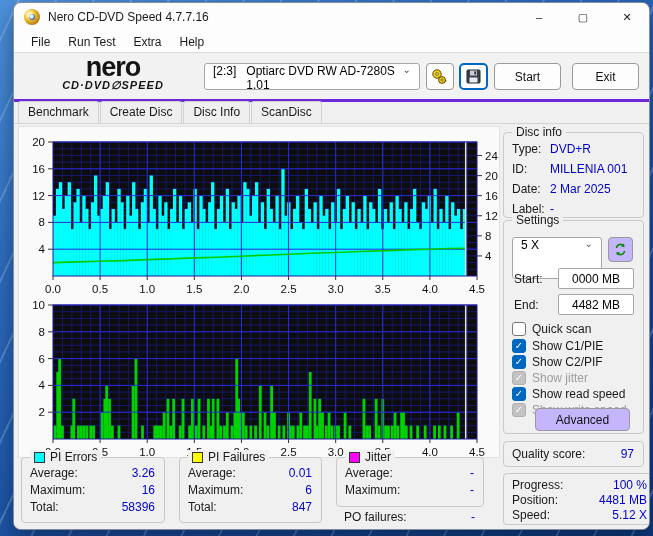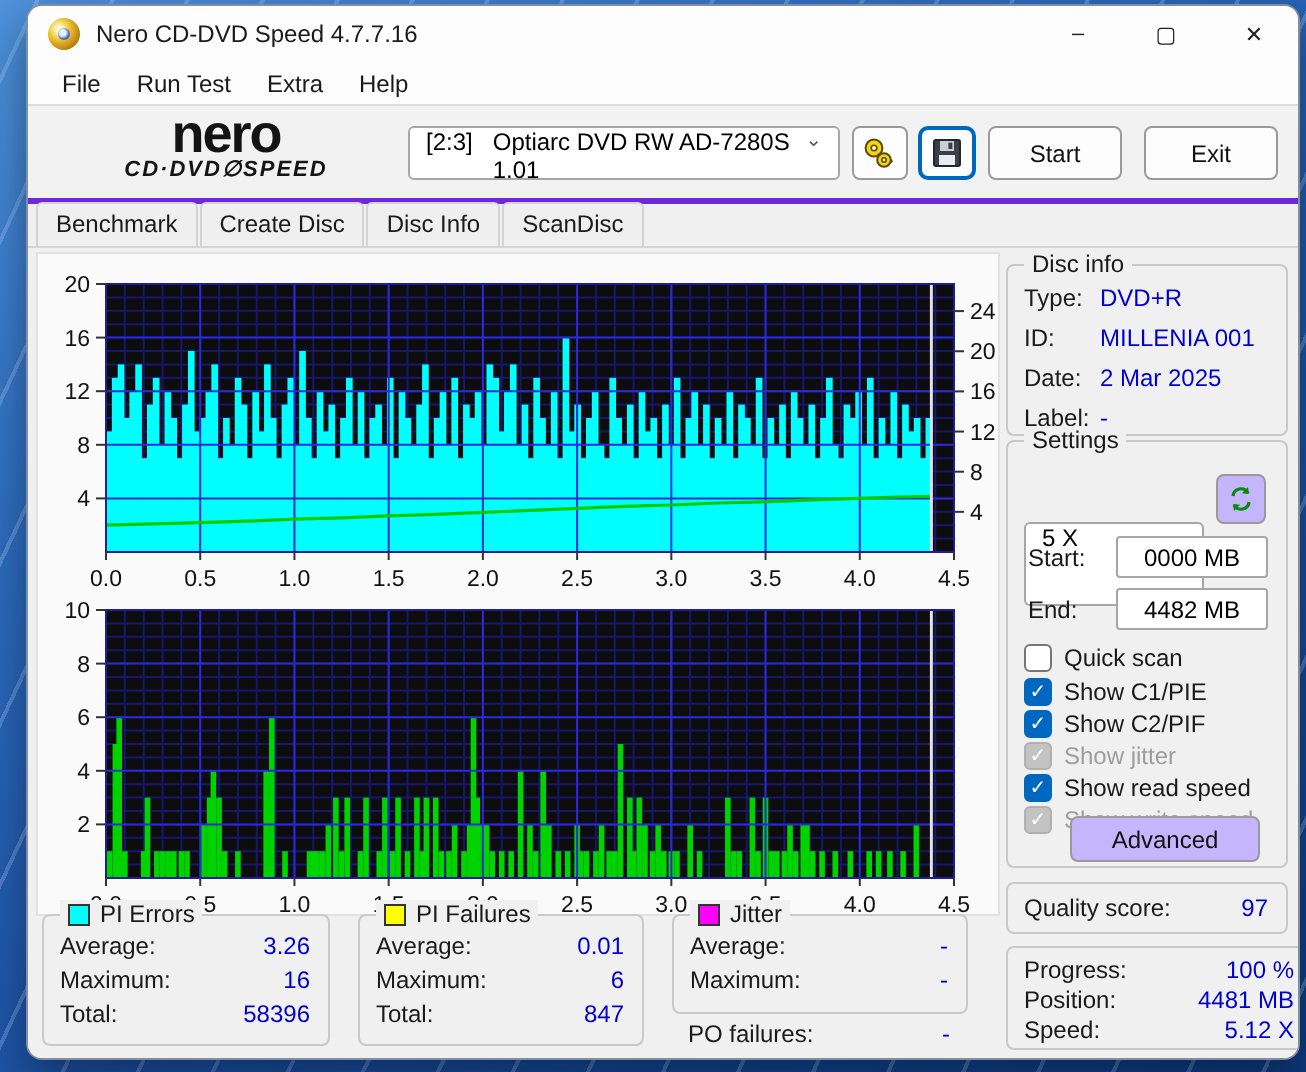--- a/index.html
+++ b/index.html
@@ -631,21 +631,21 @@
           <span class="lab" style="left:46px;color:#0000cc;">2 Mar 2025</span>
         </div>
       <div class="row" style="top:69px;">
           <span class="lab">Label:</span>
           <span class="lab" style="left:46px;color:#0000cc;">-</span>
         </div>
     </div>
 
     <div class="gbox" style="left:489px;top:96px;width:141px;height:214px;">
       <div class="legend">Settings</div>
-      <div class="combo" style="position:absolute;left:8px;top:16px;width:90px;height:42px;margin-top:24px;">
+      <div class="combo" style="position:absolute;left:8px;top:16px;width:90px;height:42px;">
         <span>5 X</span>
         <span class="chev">⌄</span>
       </div>
       <div class="pushbtn" style="left:104px;top:16px;width:25px;height:25px;">
         <svg width="15" height="15" viewBox="0 0 15 15">
           <path d="M3.5 6 A4 4 0 0 1 11 4.5" fill="none" stroke="#0a8a0a" stroke-width="1.6"></path>
           <path d="M11.5 9 A4 4 0 0 1 4 10.5" fill="none" stroke="#0a8a0a" stroke-width="1.6"></path>
           <path d="M11 1.5 L11.4 5 L8 4.6 Z" fill="#0a8a0a"></path>
           <path d="M4 13.5 L3.6 10 L7 10.4 Z" fill="#0a8a0a"></path>
         </svg>

